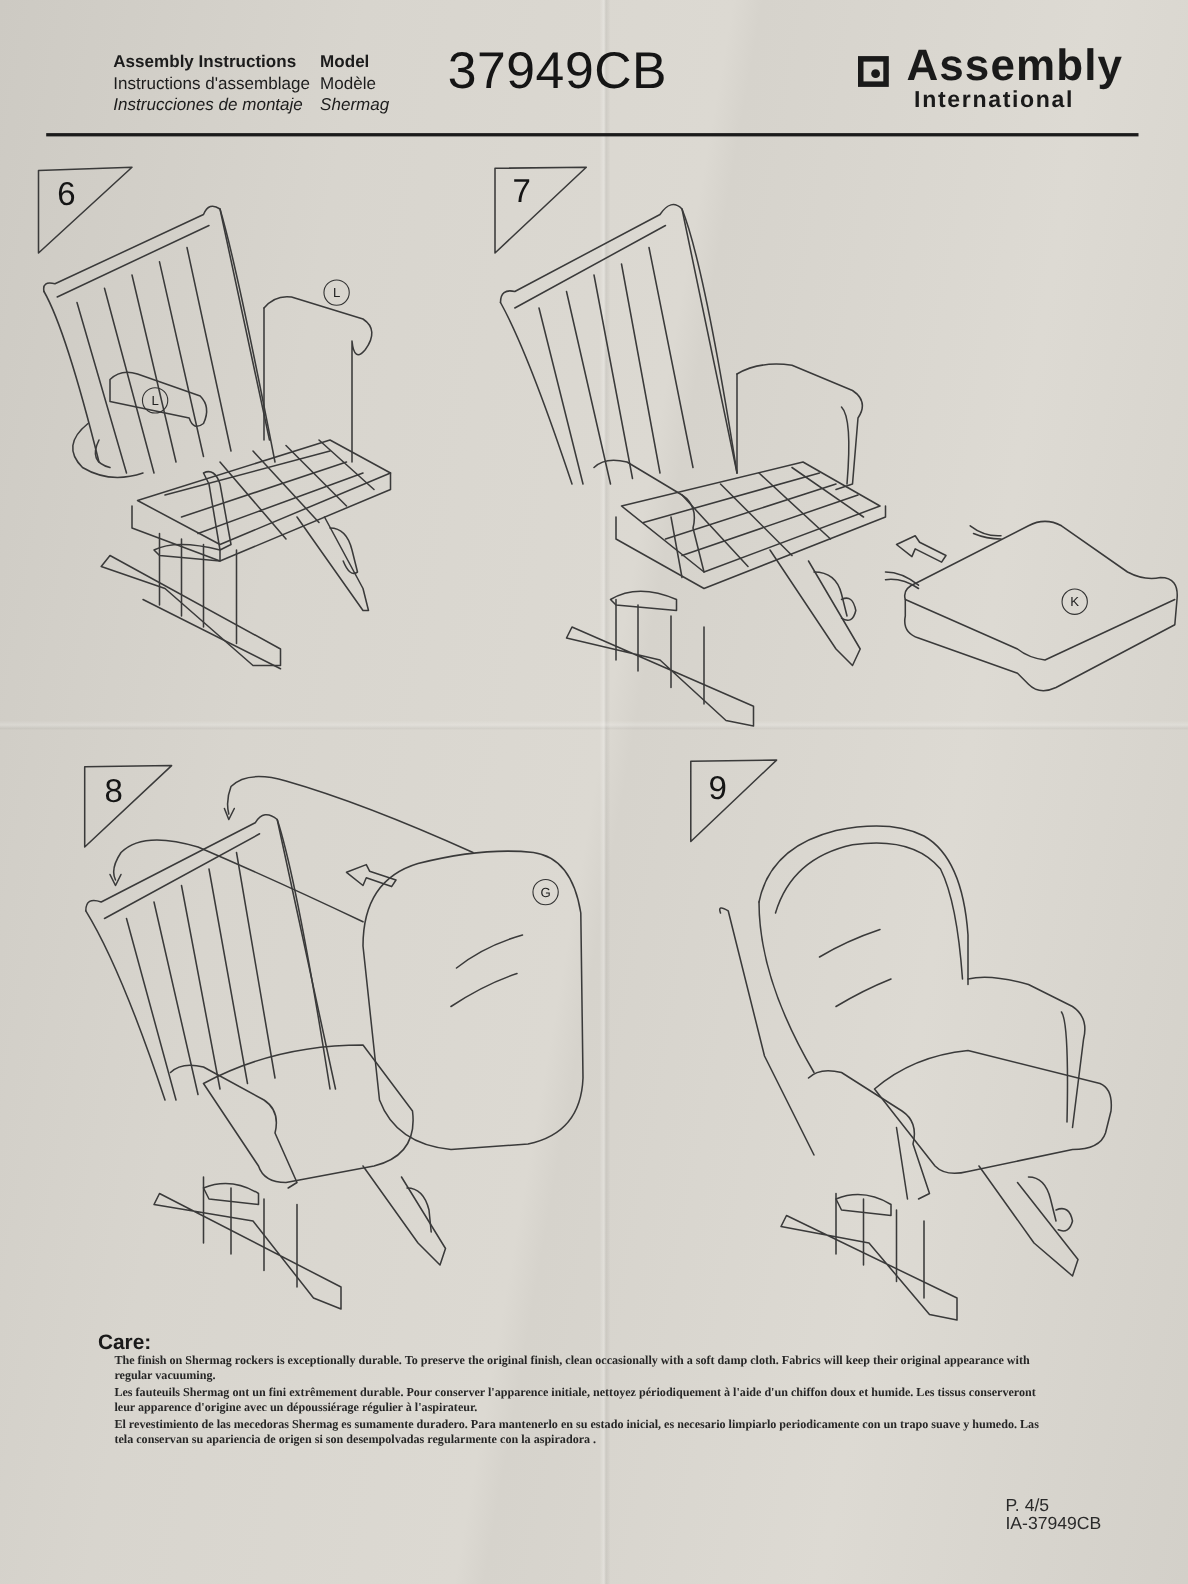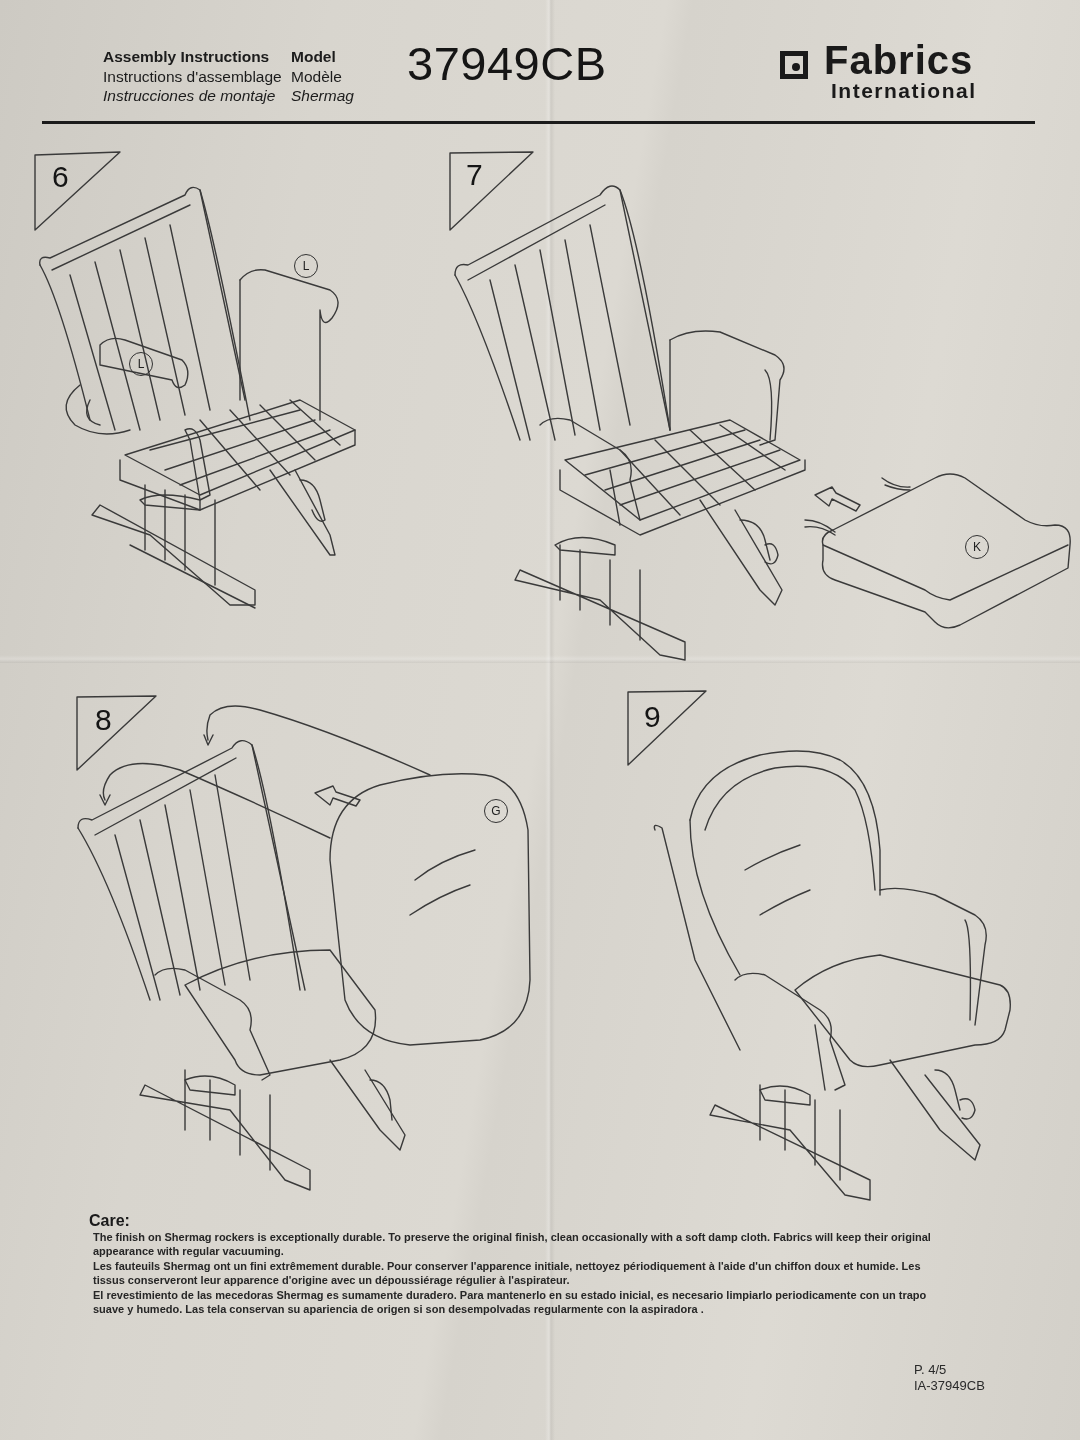--- a/index.html
+++ b/index.html
@@ -22,23 +22,23 @@
   .logo-box::after { content:""; position:absolute; left:7px; top:7px; width:8px; height:8px; background:#1a1a1a; border-radius:50%; }
   .logo-name { position:absolute; left:44px; top:-8px; font-size:40px; font-weight:bold; letter-spacing:1px; color:#1a1a1a; white-space:nowrap; }
   .logo-sub { position:absolute; left:51px; top:33px; font-size:21px; font-weight:bold; letter-spacing:1.5px; color:#1a1a1a; white-space:nowrap; }
   .rule { position:absolute; left:42px; top:121px; width:993px; height:3px; background:#1b1b1b; }
   .step-num { position:absolute; font-size:30px; color:#151515; }
   .part-label { position:absolute; width:24px; height:24px; border:1.3px solid #333; border-radius:50%;
     box-sizing:border-box; font-size:12px; text-align:center; line-height:22px; color:#222; }
   svg.ill { position:absolute; overflow:visible; }
   svg.ill * { fill:none; stroke:#3a3a3a; stroke-width:1.4; stroke-linejoin:round; stroke-linecap:round; }
   .care { position:absolute; left:89px; top:1212px; width:860px; }
-  .care h3 { margin:0; font-size:16px; font-weight:bold; line-height:18px; color:#1a1a1a; }
-  .care p { margin:0 0 1px 4px; font-size:11px; font-weight:bold; line-height:14px; color:#262626; }
-  .footer { position:absolute; left:914px; top:1362px; font-size:13px; line-height:16px; color:#2a2a2a; }
+  .care h3 { margin:0; font-size:19px; font-weight:bold; line-height:18px; color:#1a1a1a; }
+  .care p { margin:0 0 1px 15px; font-size:11px; font-weight:bold; line-height:14px; color:#262626;font-family:Liberation Serif, serif; }
+  .footer { position:absolute; left:914px; top:1362px; font-size:16px; line-height:16px; color:#2a2a2a; }
 </style>
 </head>
 <body>
 
 <div class="fold-v"></div>
 <div class="fold-h"></div>
 
 <div class="hdr-col" style="left:59px; top:47px;margin-left:44px;">
   <div class="b">Assembly Instructions</div>
   <div>Instructions d'assemblage</div>
@@ -46,21 +46,21 @@
 </div>
 <div class="hdr-col" style="left:291px; top:47px;">
   <div class="b">Model</div>
   <div>Modèle</div>
   <div class="i">Shermag</div>
 </div>
 <div class="model-no">37949CB</div>
 
 <div class="logo">
   <div class="logo-box"></div>
-  <div class="logo-name">Fabrics</div>
+  <div class="logo-name">Assembly</div>
   <div class="logo-sub">International</div>
 </div>
 
 <div class="rule"></div>
 
 <div>
   <svg class="ill" style="left:0;top:0" width="1080" height="1440">
     <path d="M35 155 L120 152 L35 230 Z"></path>
   </svg>
   <div class="step-num" style="left:52px; top:160px;">6</div>

